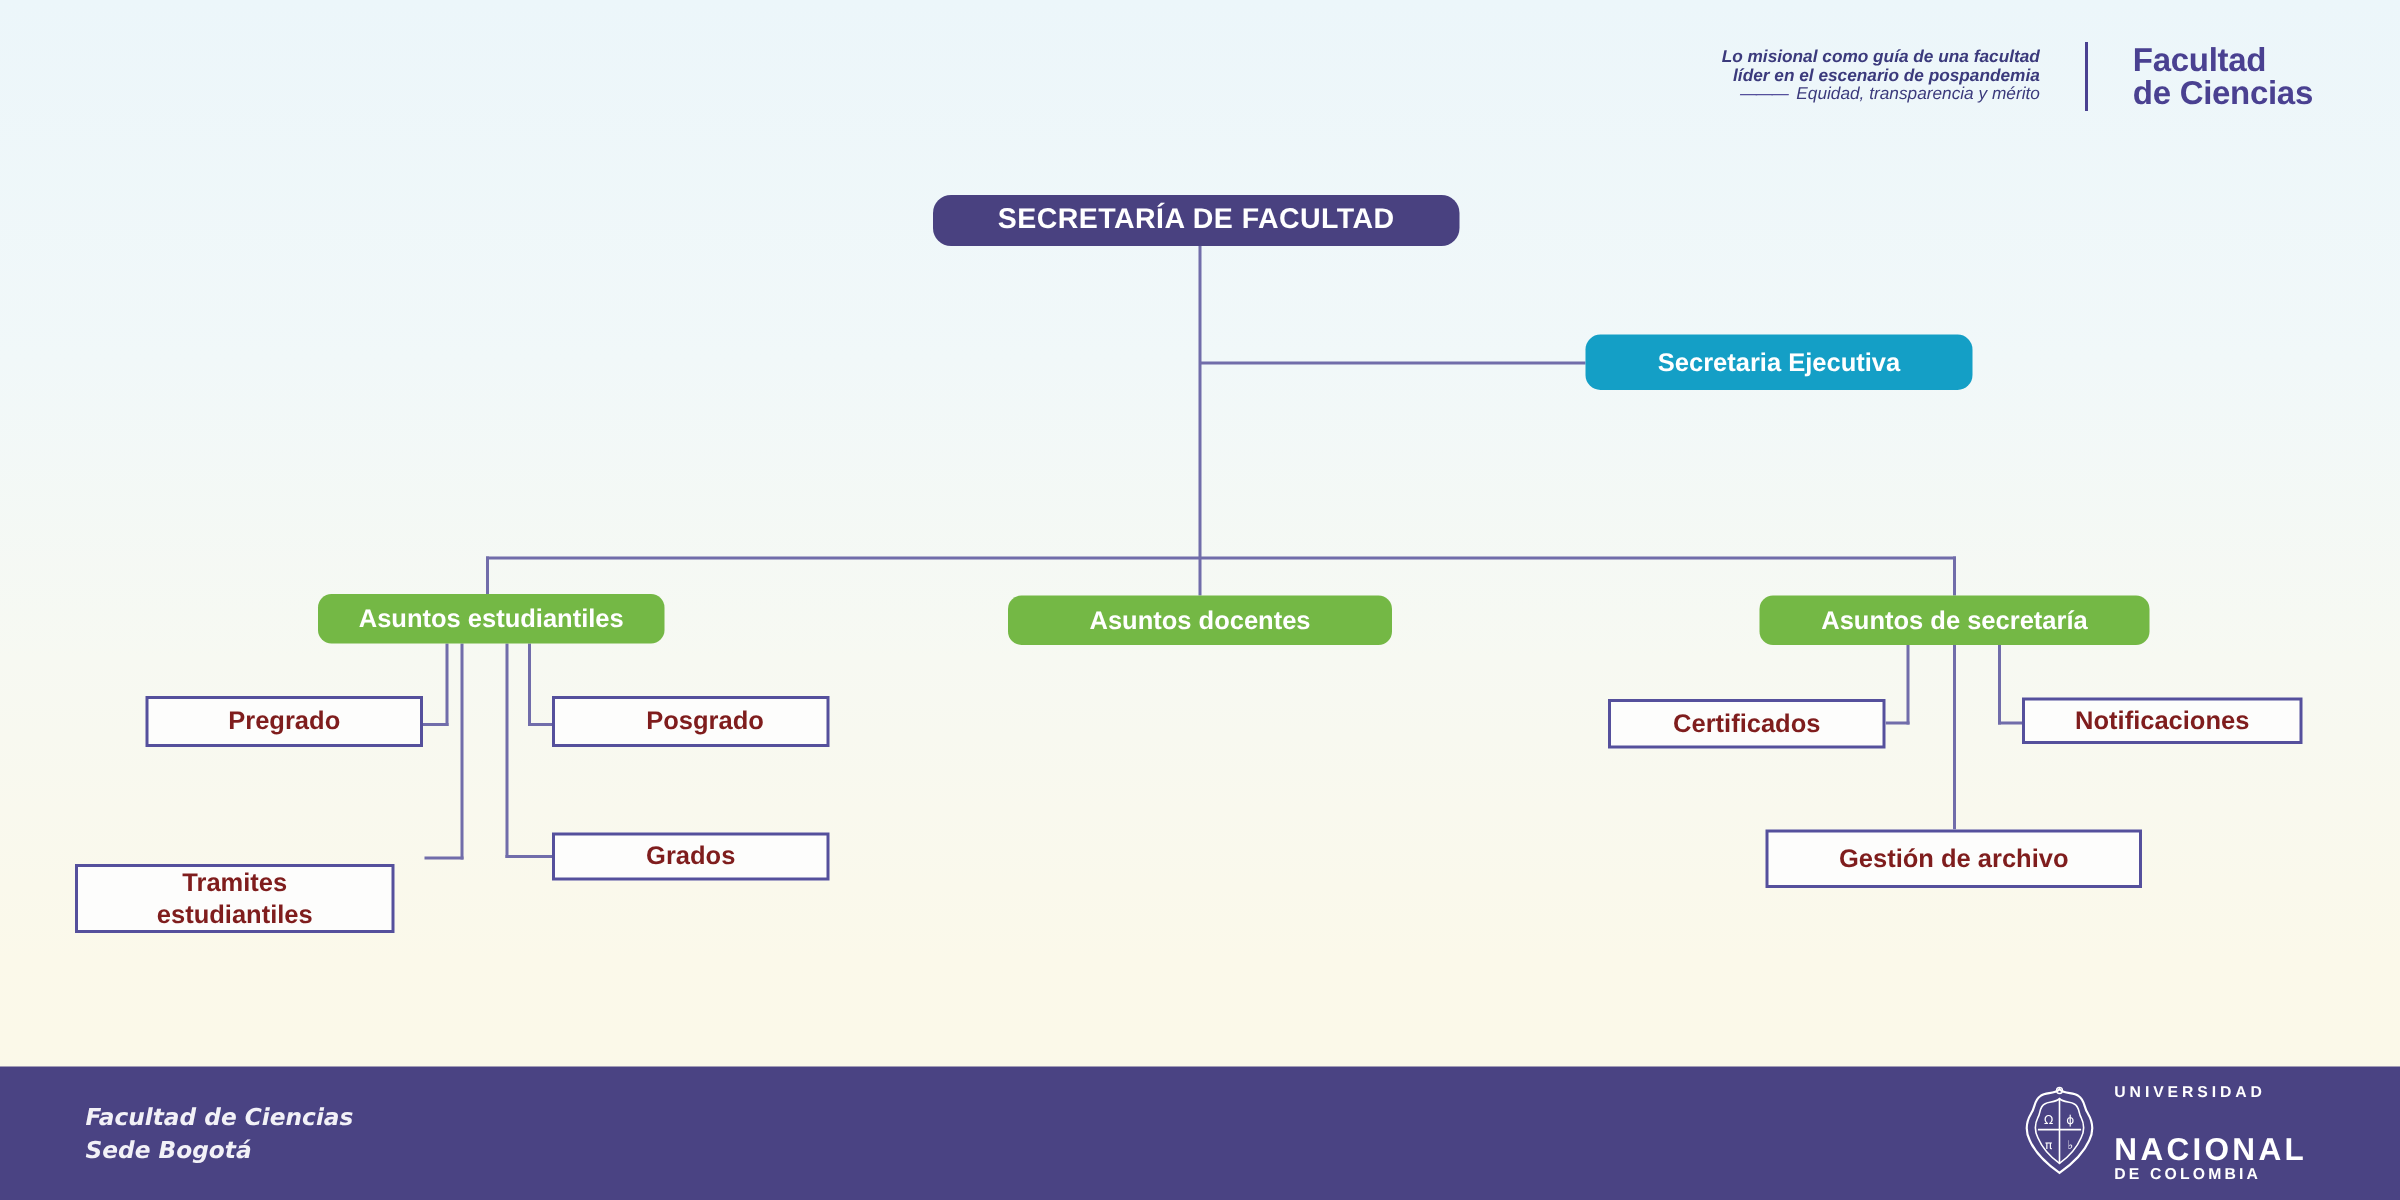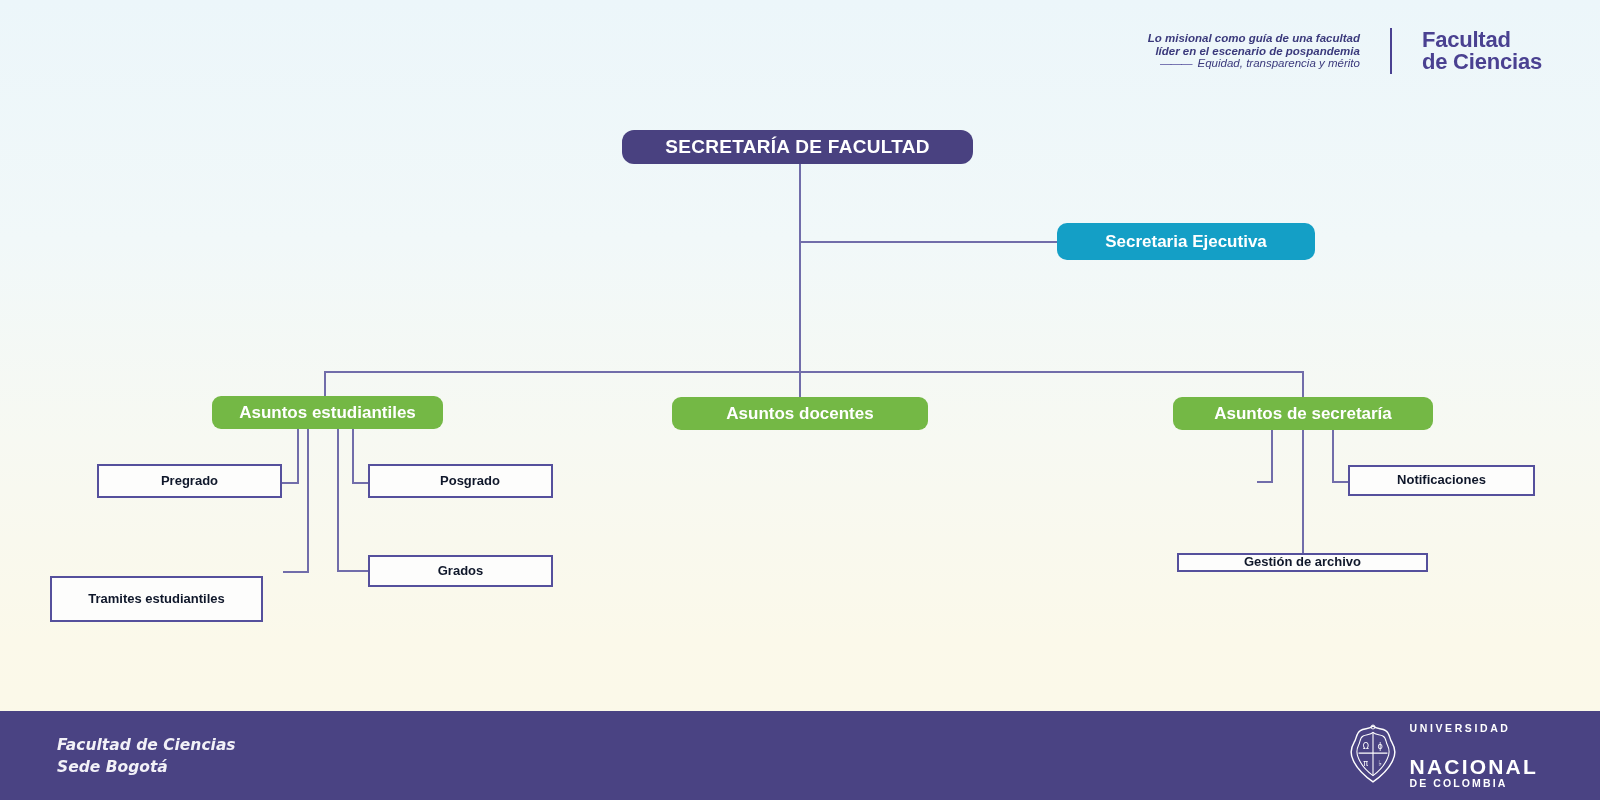--- a/index.html
+++ b/index.html
@@ -60,39 +60,39 @@
     background: #149fc6; color: #ffffff;
     border-radius: 10px; font-size: 17px;
   }
   .filled-green {
     background: #74b845; color: #ffffff;
     border-radius: 9px; font-size: 17px;
   }
   .outlined {
     background: #fdfdfc;
     border: 2px solid #55509c;
-    color: #0f172a;
-    font-size: 13px;
+    color: #7f1d1d;
+    font-size: 17px;
     line-height: 1.25;
   }
   .outlined .wrap-narrow { display: block; width: 150px; margin: 0 auto; }
 
   
   .n-root          { left: 622px;  top: 130px; width: 351px; height: 34px; }
   .n-assistant     { left: 1057px; top: 223px; width: 258px; height: 37px; }
   .n-branch1       { left: 212px;  top: 396px; width: 231px; height: 33px; }
   .n-branch2       { left: 672px;  top: 397px; width: 256px; height: 33px; }
   .n-branch3       { left: 1173px; top: 397px; width: 260px; height: 33px; text-align: center; }
   .n-pregrado      { left: 97px;   top: 464px; width: 185px; height: 34px; }
   .n-posgrado      { left: 368px;  top: 464px; width: 185px; height: 34px; padding-left: 19px; }
   .n-tramites      { left: 32px;   top: 576px; width: 213px; height: 46px; margin-left: 18px; }
   .n-grados        { left: 368px;  top: 555px; width: 185px; height: 32px; }
   .n-certificados  { left: 1072px; top: 466px; width: 185px; height: 33px; }
   .n-notificaciones{ left: 1348px; top: 465px; width: 187px; height: 31px; }
-  .n-gestion       { left: 1177px; top: 553px; width: 251px; height: 19px; }
+  .n-gestion       { left: 1177px; top: 553px; width: 251px; height: 39px; }
 
   
   .line { position: absolute; background: #716daa; }
   .l-root-v      { left: 799px;  top: 164px; width: 2px;   height: 233px; }
   .l-assist-h    { left: 800px;  top: 241px; width: 257px; height: 2px; }
   .l-bus-h       { left: 324px;  top: 371px; width: 980px; height: 2px; }
   .l-b1-v        { left: 324px;  top: 371px; width: 2px;   height: 25px; }
   .l-b3-v        { left: 1302px; top: 371px; width: 2px;   height: 26px; }
 
   .l-preg-v      { left: 297px;  top: 429px; width: 2px;   height: 55px; }
@@ -184,20 +184,21 @@
   <div class="node filled-green n-branch1">Asuntos estudiantiles</div>
   <div class="node filled-green n-branch3">Asuntos de secretaría</div>
 
   <div class="node outlined n-pregrado">Pregrado</div>
   <div class="node outlined n-posgrado">Posgrado</div>
   <div class="node outlined n-tramites">
       <span class="wrap-narrow">Tramites estudiantiles</span>
     </div>
   <div class="node outlined n-grados">Grados</div>
 
+  <div class="node outlined n-certificados">Certificados</div>
   <div class="node outlined n-notificaciones">Notificaciones</div>
   <div class="node outlined n-gestion">Gestión de archivo</div>
 
   <div class="footer">
     <div class="footer-left">
       <div>Facultad de Ciencias</div>
       <div>Sede Bogotá</div>
     </div>
     <div class="unal-logo">
       <span>

